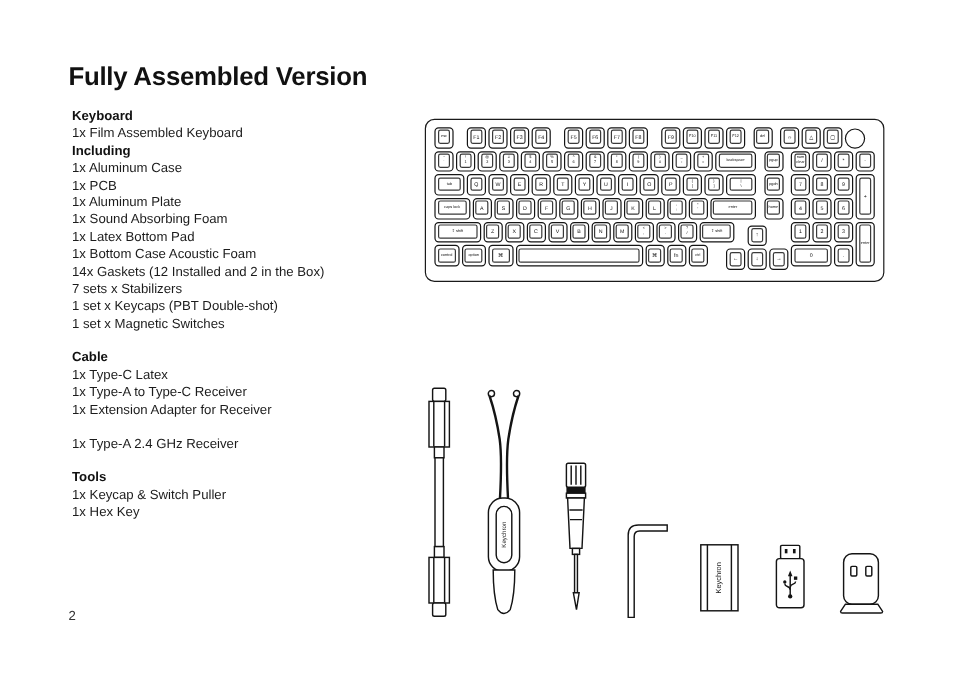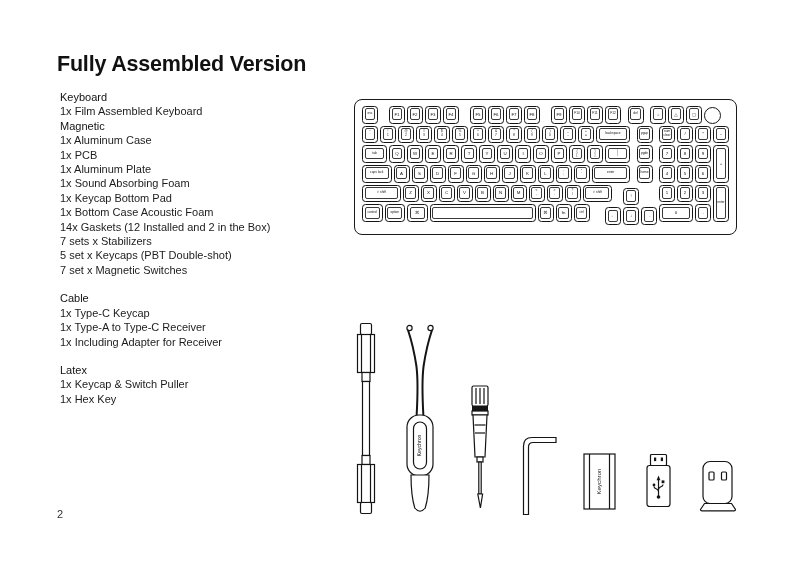--- a/index.html
+++ b/index.html
@@ -5,21 +5,21 @@
   html,body{margin:0;padding:0;background:#fff;}
   #canvas{position:relative;width:794px;height:567px;background:#ffffff;overflow:hidden;
           font-family:"Liberation Sans",sans-serif;color:#1c1c1c;}
   
   .title{position:absolute;left:57px;top:52px;font-size:21.5px;font-weight:700;color:#111;
          letter-spacing:-0.2px;}
   
   .plist{position:absolute;left:60px;top:90px;width:290px;font-size:11px;line-height:14.4px;}
   .psec{margin-top:14px;}
   .psec.attached,.psec:first-child{margin-top:0;}
-  .phead{font-weight:400;color:#111;}
+  .phead{font-weight:700;color:#111;}
   .pitem{color:#1c1c1c;}
   .pagenum{position:absolute;left:57px;top:508px;font-size:11px;color:#333;}
 
   
   .kb-case{position:absolute;left:354px;top:99px;width:383px;height:136px;
            border:1.6px solid #1a1a1a;border-radius:8px;background:#fff;box-sizing:border-box;
            padding:6px 0 0 7px;}
   .krow{display:flex;gap:2px;align-items:flex-start;height:17.5px;margin-bottom:2.2px;}
   .kkey{position:relative;height:17.5px;background:#fff;border:1.1px solid #151515;
         border-radius:3.5px;box-sizing:border-box;flex:none;z-index:1;}
@@ -48,42 +48,43 @@
 <div id="canvas">
 
   <div class="title">Fully Assembled Version</div>
 
   <div class="plist">
       <div class="psec">
         <div class="phead">Keyboard</div>
         <div class="pitem">1x Film Assembled Keyboard</div>
       </div>
       <div class="psec attached">
-        <div class="phead">Magnetic</div>
+        <div class="phead">Including</div>
         <div class="pitem">1x Aluminum Case</div>
         <div class="pitem">1x PCB</div>
         <div class="pitem">1x Aluminum Plate</div>
         <div class="pitem">1x Sound Absorbing Foam</div>
-        <div class="pitem">1x Keycap Bottom Pad</div>
+        <div class="pitem">1x Latex Bottom Pad</div>
         <div class="pitem">1x Bottom Case Acoustic Foam</div>
         <div class="pitem">14x Gaskets (12 Installed and 2 in the Box)</div>
         <div class="pitem">7 sets x Stabilizers</div>
-        <div class="pitem">5 set x Keycaps (PBT Double-shot)</div>
-        <div class="pitem">7 set x Magnetic Switches</div>
+        <div class="pitem">1 set x Keycaps (PBT Double-shot)</div>
+        <div class="pitem">1 set x Magnetic Switches</div>
       </div>
       <div class="psec">
         <div class="phead">Cable</div>
-        <div class="pitem">1x Type-C Keycap</div>
+        <div class="pitem">1x Type-C Latex</div>
         <div class="pitem">1x Type-A to Type-C Receiver</div>
-        <div class="pitem">1x Including Adapter for Receiver</div>
+        <div class="pitem">1x Extension Adapter for Receiver</div>
       </div>
       <div class="psec">
+        <div class="pitem">1x Type-A 2.4 GHz Receiver</div>
       </div>
       <div class="psec">
-        <div class="phead">Latex</div>
+        <div class="phead">Tools</div>
         <div class="pitem">1x Keycap &amp; Switch Puller</div>
         <div class="pitem">1x Hex Key</div>
       </div>
     </div>
 
   <div class="pagenum">2</div>
 
   <div class="kb-case">
     <div class="kb-keys">
         <div class="krow">

